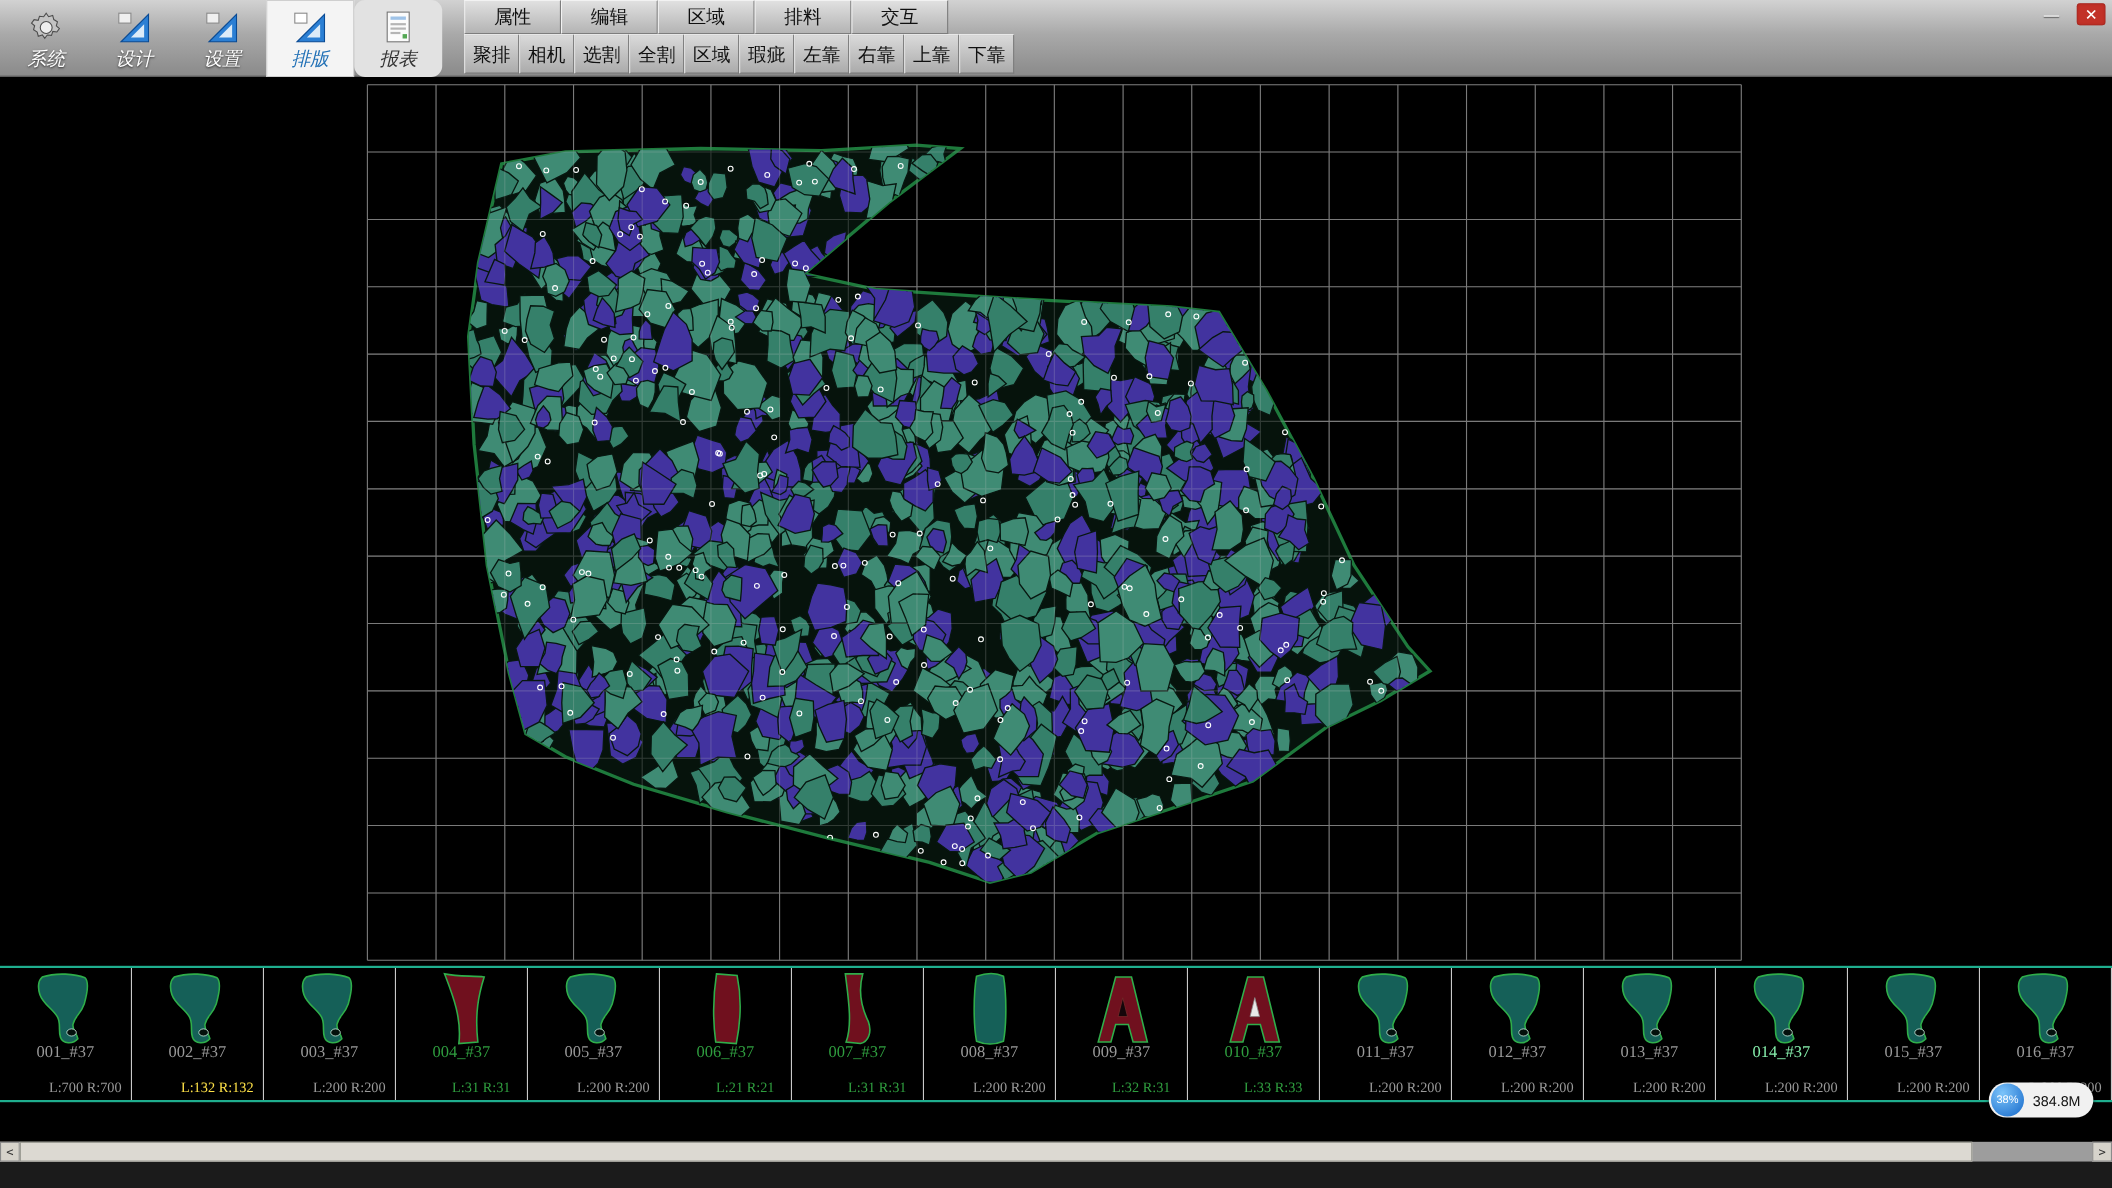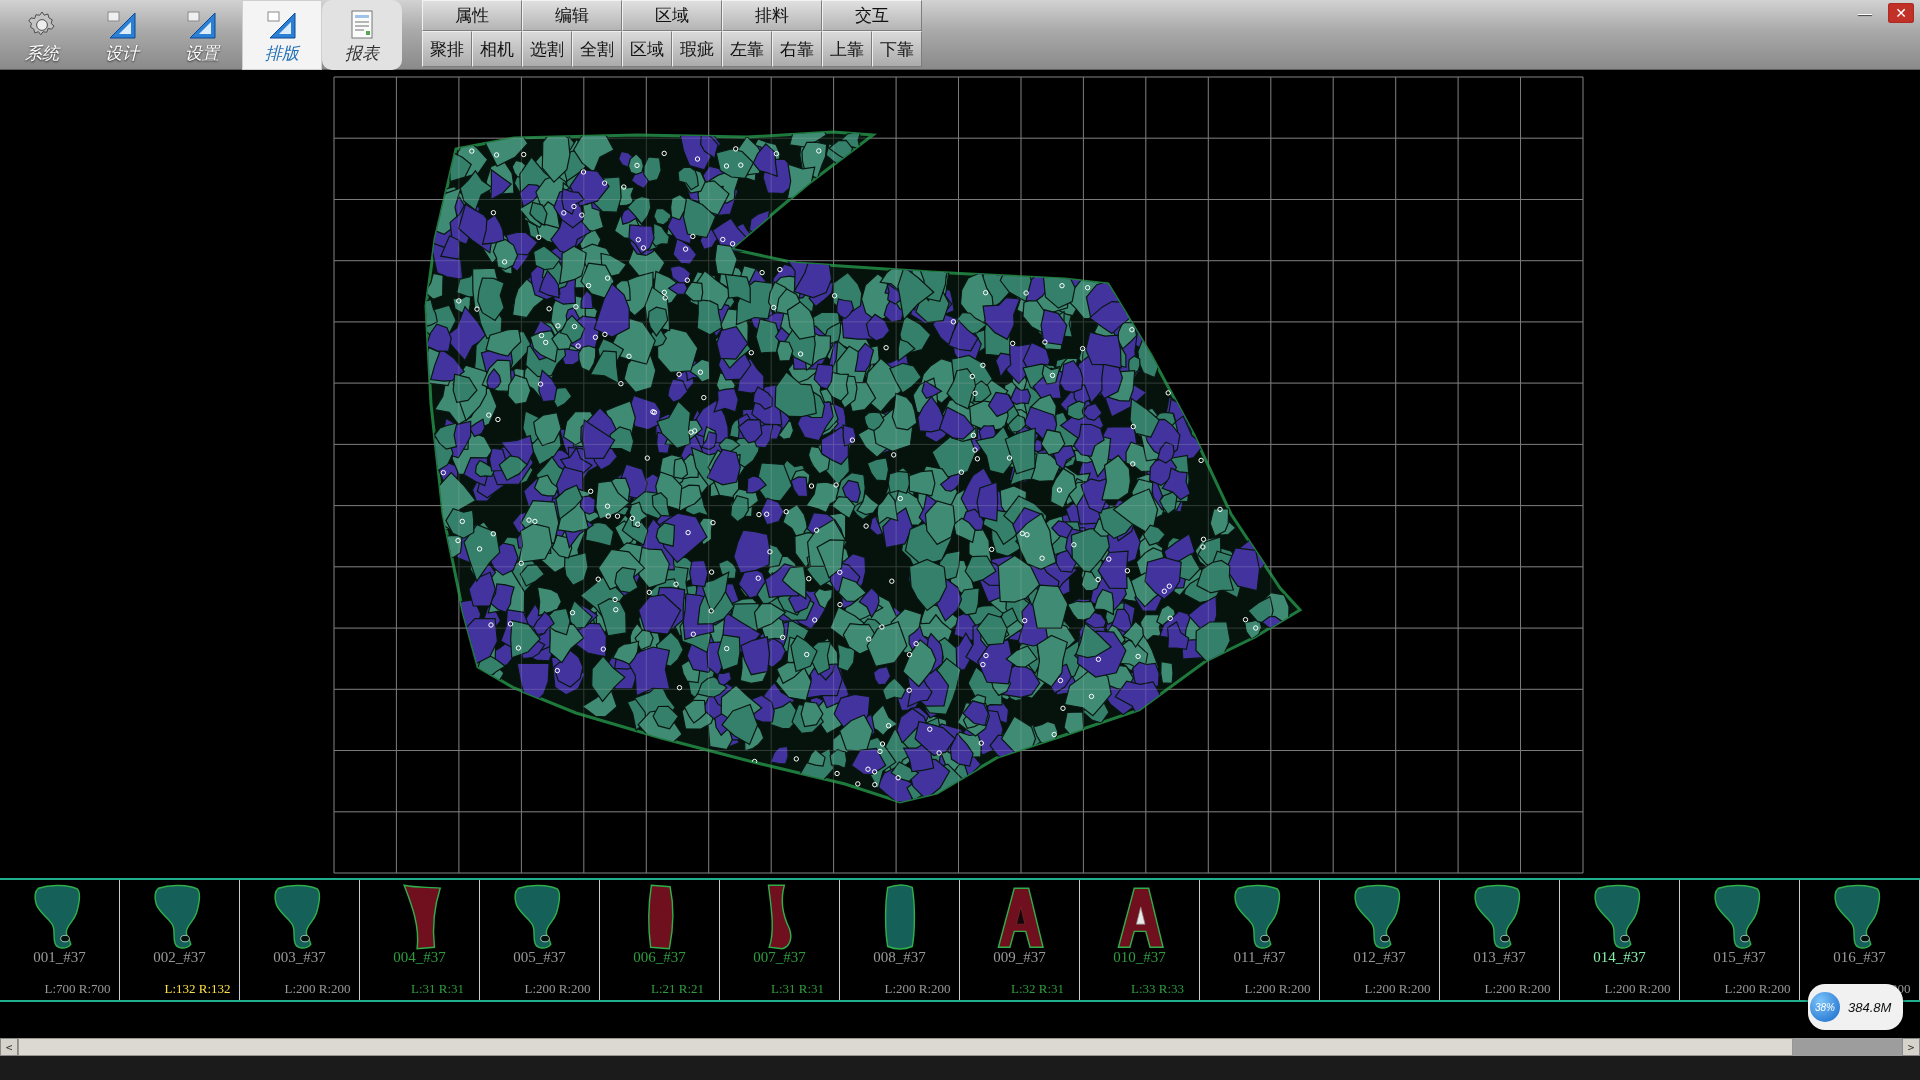--- a/index.html
+++ b/index.html
@@ -14,21 +14,21 @@
   .app-btn { width:80px; height:70px; display:flex; flex-direction:column; align-items:center;
              justify-content:center; gap:3px; cursor:pointer;font-style:italic; }
   .app-btn.selected { background:#f4f4f4; box-shadow:inset 0 0 0 1px #cfcfcf; }
   .app-btn.lightish { background:#e2e2e2;border-radius:10px; }
   .app-label { font-size:17px; color:#fff; text-shadow:0 1px 2px rgba(0,0,0,.75); line-height:1; }
   .app-btn.selected .app-label { color:#1f6fb5; text-shadow:none; }
   .app-btn.lightish .app-label { color:#333; text-shadow:none; }
   .icon32 { width:34px; height:34px; display:flex; align-items:center; justify-content:center; }
 
   .menu-row1 { position:absolute; left:422px; top:0; height:31px; display:flex; }
-  .menu-tab { width:100px; height:31px; display:flex; align-items:center; justify-content:center;
+  .menu-tab { width:88px; height:31px; display:flex; align-items:center; justify-content:center;
               font-size:17px; color:#101010; cursor:pointer;
               background:linear-gradient(180deg,#e0e0e0,#b4b4b4);
               border:1px solid #7d7d7d; border-top-color:#f2f2f2; border-left-color:#f2f2f2; }
   .menu-row2 { position:absolute; left:422px; top:31px; height:36px; display:flex; }
   .tool-btn { width:50px; height:36px; display:flex; align-items:center; justify-content:center;
               font-size:17px; color:#101010; cursor:pointer;
               background:linear-gradient(180deg,#dadada,#ababab);
               border:1px solid #7d7d7d; border-top-color:#efefef; border-left-color:#efefef; }
 
   .win-controls { position:absolute; right:6px; top:3px; display:flex; gap:10px; }
@@ -43,23 +43,23 @@
   
   .thumb-strip { position:absolute; top:878px; left:0; width:1920px; height:124px; background:#000;
                  border-top:2px solid #1fae8e; border-bottom:2px solid #1fae8e; display:flex; }
   .thumb { width:120px; height:100%; border-right:1px solid #c9c9c9; position:relative;
            display:flex; flex-direction:column; align-items:center; cursor:pointer; }
   .thumb svg { margin-top:1px; width:72px; height:72px; }
   .thumb-label { font-size:15px; margin-top:-4px; line-height:1.1; }
   .thumb-lr { position:absolute; bottom:3px; font-size:13px;margin-left:36px; }
 
   
-  .mem-badge { position:absolute; top:984px; left:1808px; height:46px; display:flex; align-items:center;
+  .mem-badge { position:absolute; top:984px; left:1808px; height:32px; display:flex; align-items:center;
                background:#f1f1f1; border-radius:17px; padding:2px 4px 2px 2px; z-index:6;
-               box-shadow:0 1px 4px rgba(0,0,0,.7);font-style:italic; }
+               box-shadow:0 1px 4px rgba(0,0,0,.7); }
   .progress-circle { width:30px; height:30px; border-radius:50%; flex:0 0 30px;
                      background:radial-gradient(circle at 35% 30%, #7cc4fa, #1467c9);
                      color:#fff; font-size:10px; display:flex; align-items:center; justify-content:center;
                      font-family:"Liberation Sans",sans-serif; }
   .mem-text { padding:0 8px; font-size:13px; color:#101010; font-family:"Liberation Sans",sans-serif;text-align:right; }
 
   
   .hscroll { position:absolute; top:1038px; left:0; width:1920px; height:18px; background:#9d9d9d; z-index:5; }
   .scroll-arrow { position:absolute; top:0; width:18px; height:18px; background:#d6d3cb;
                   border:1px solid #8a8a8a; font-size:11px; color:#333; display:flex;

